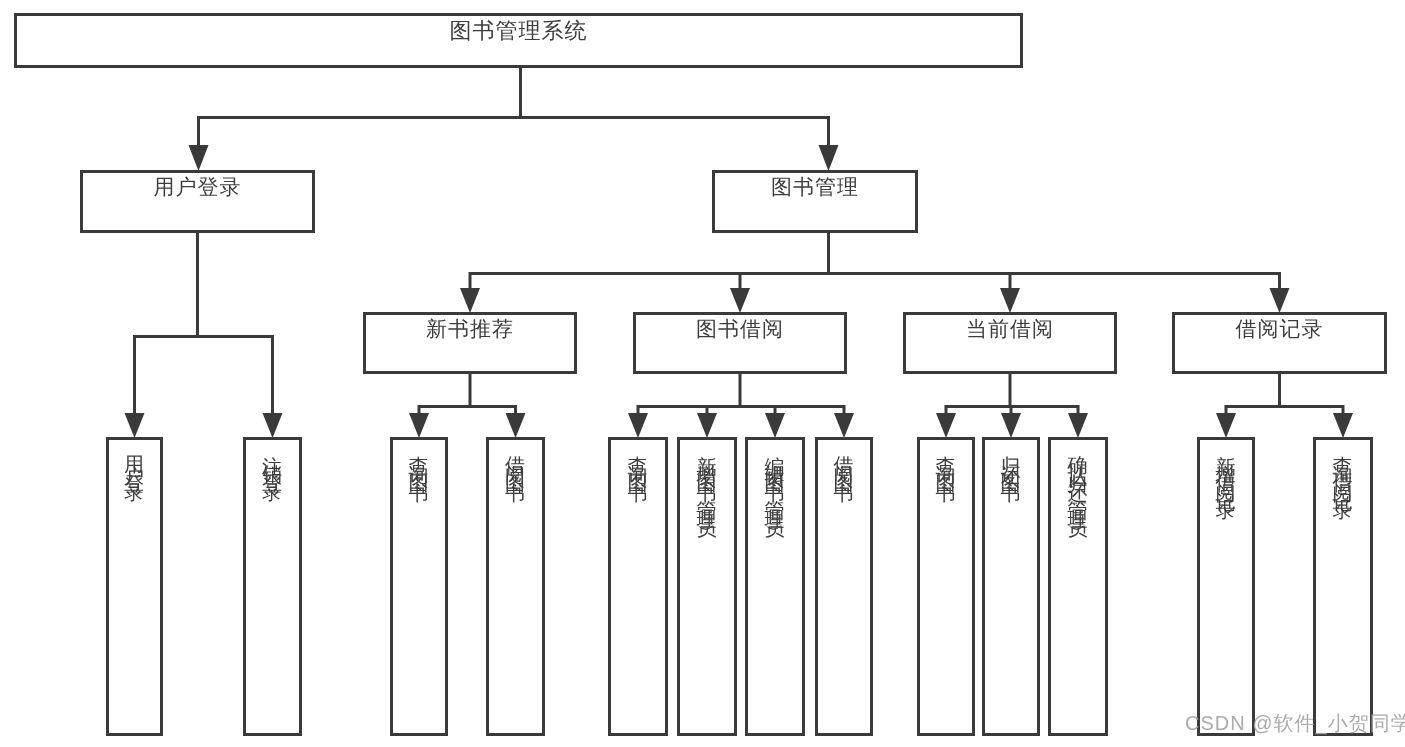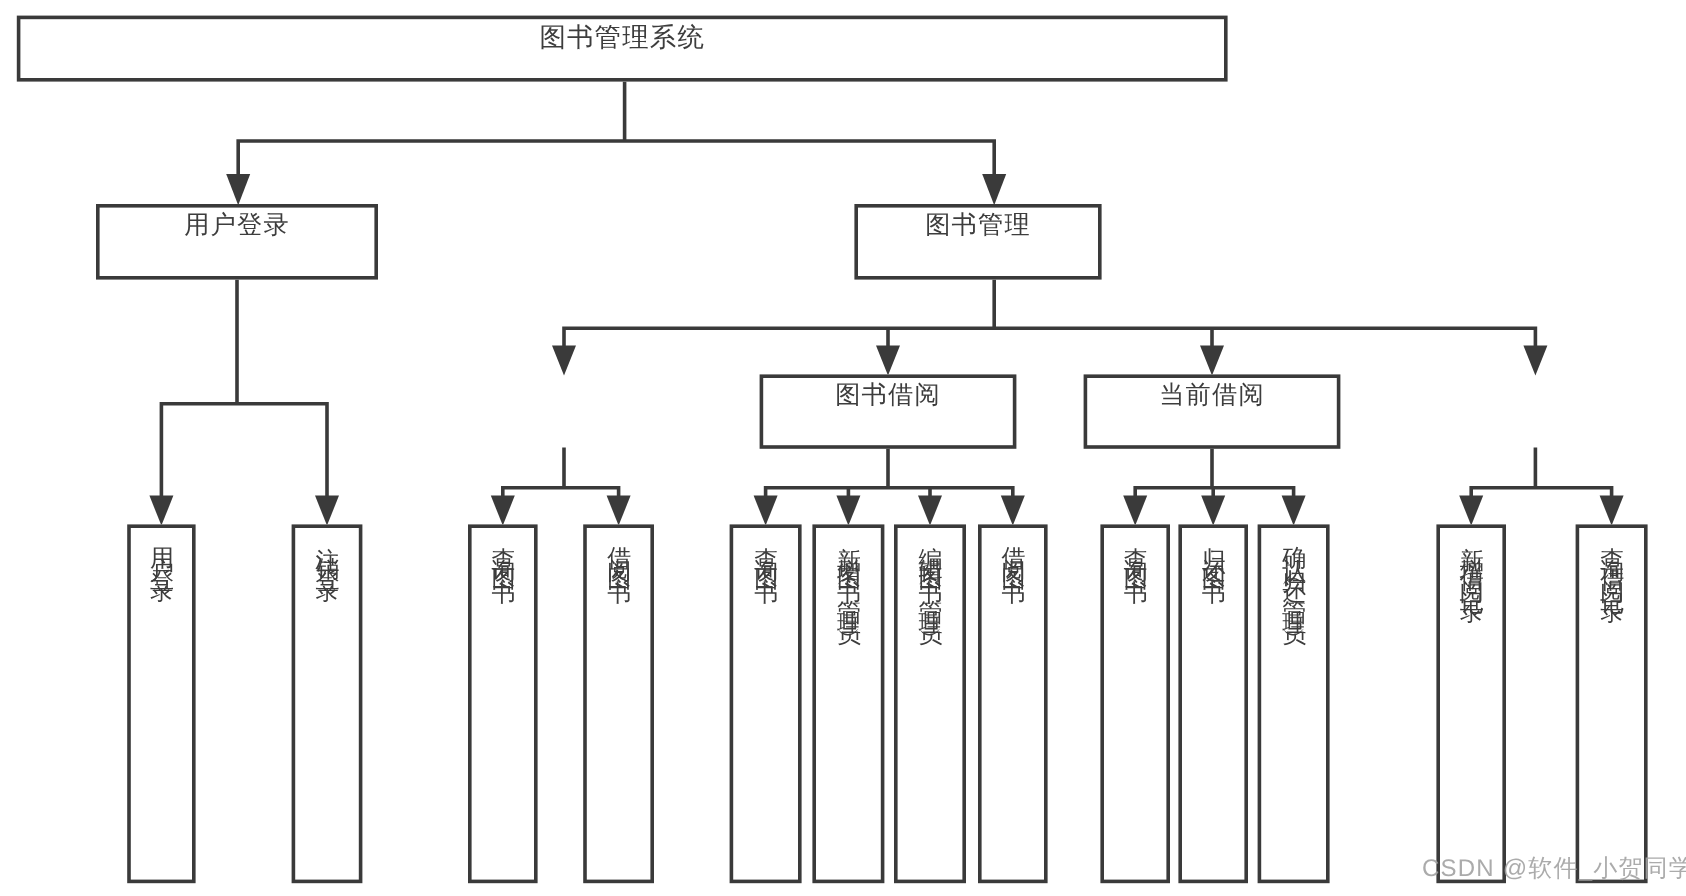--- a/index.html
+++ b/index.html
@@ -111,25 +111,31 @@
     <span>图书管理系统</span>
   </div>
 
   <div class="box h-box" style="left:80px;top:170px;width:235px;height:63px;">
     <span>用户登录</span>
   </div>
   <div class="box h-box" style="left:712px;top:170px;width:206px;height:63px;">
     <span>图书管理</span>
   </div>
 
+  <div class="box h-box" style="left:363px;top:312px;width:214px;height:62px;">
+    <span>新书推荐</span>
+  </div>
   <div class="box h-box" style="left:903px;top:312px;width:214px;height:62px;">
     <span>当前借阅</span>
   </div>
   <div class="box h-box" style="left:633px;top:312px;width:214px;height:62px;">
     <span>图书借阅</span>
+  </div>
+  <div class="box h-box" style="left:1172px;top:312px;width:215px;height:62px;">
+    <span>借阅记录</span>
   </div>
 
   <div class="box v-box" style="left:106px;top:437px;width:57px;height:299px;">
     <span>用户登录</span>
   </div>
   <div class="box v-box" style="left:243px;top:437px;width:59px;height:299px;">
     <span>注销登录</span>
   </div>
 
   <div class="box v-box" style="left:390px;top:437px;width:58px;height:299px;">

